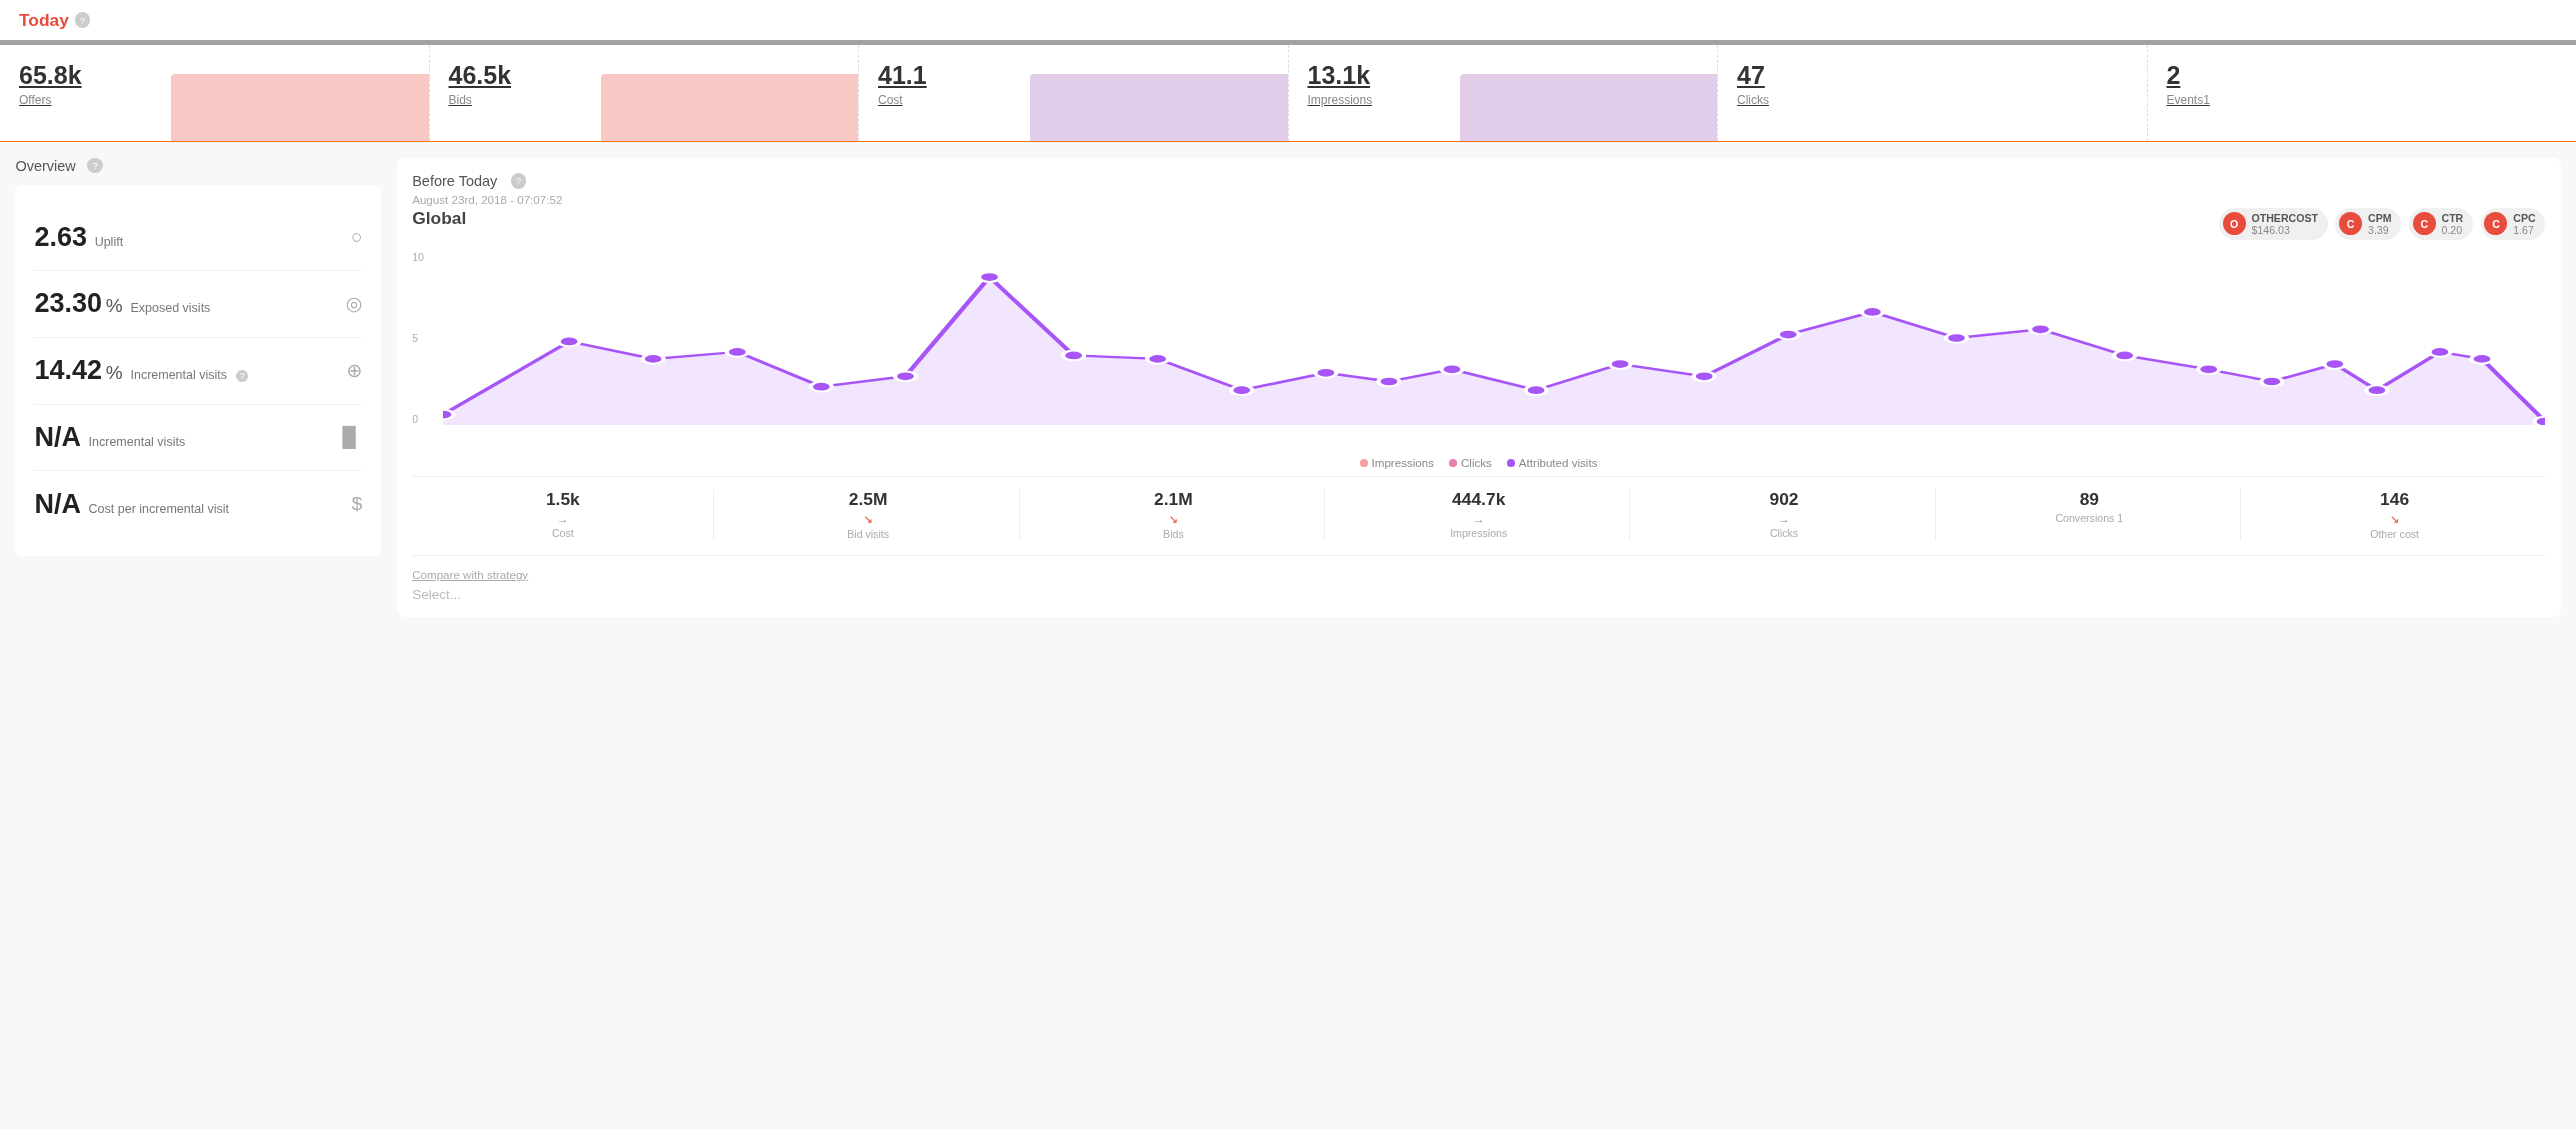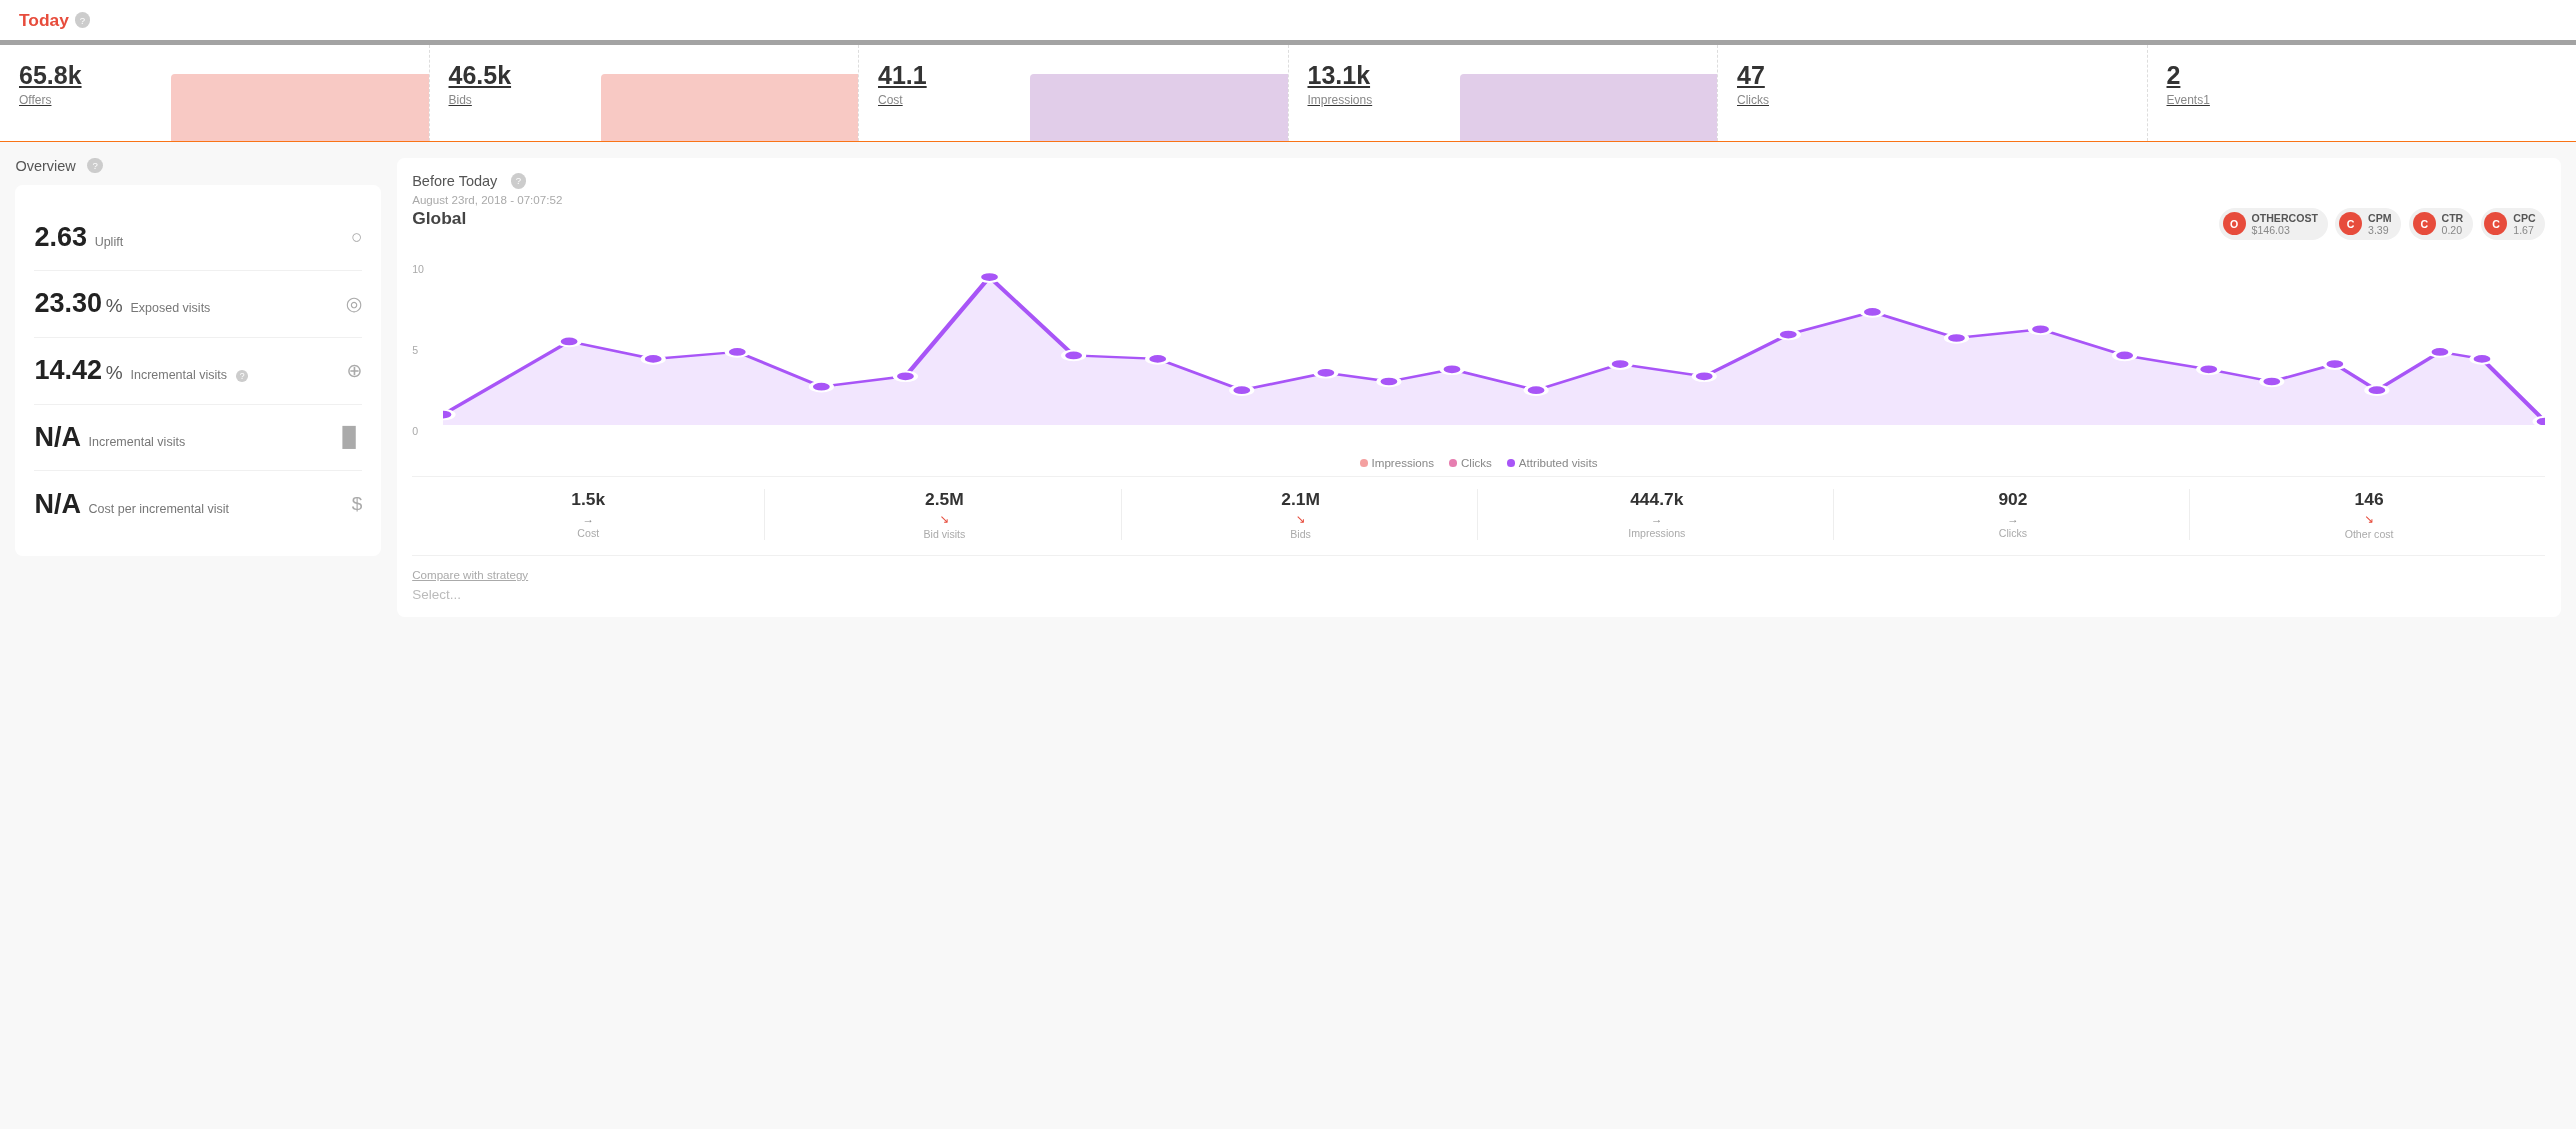--- a/index.html
+++ b/index.html
@@ -34,21 +34,21 @@
     .chart-meta { font-size: 11.6px; color: #aaa; margin-bottom: 1.9px; }
     .chart-title { font-size: 17.4px; font-weight: 600; color: #444; margin-bottom: 11.6px; }
     
     .legend-badges { display: flex; gap: 7.7px; flex-wrap: wrap; justify-content: flex-end; margin-bottom: 11.6px; }
     .badge { display: flex; align-items: center; gap: 5.8px; background: #f0f0f0; border-radius: 19px; padding: 3.9px 9.6px 3.9px 3.9px; font-size: 11.6px; }
     .badge-circle { width: 23px; height: 23px; border-radius: 50%; color: #fff; font-size: 10.6px; font-weight: 700; display: flex; align-items: center; justify-content: center; flex-shrink: 0; }
     .badge-name { font-weight: 600; font-size: 10.6px; color: #555; }
     .badge-val { font-size: 10.6px; color: #888; }
     
     .chart-area { position: relative; height: 193px; margin: 0 0 11.6px; }
-    .chart-y-labels { position: absolute; left: 0; top: 12px; height: 100%; display: flex; flex-direction: column; justify-content: space-between; font-size: 10.6px; color: #aaa; padding-bottom: 19px; width: 29px; }
+    .chart-y-labels { position: absolute; left: 0; top: 0; height: 100%; display: flex; flex-direction: column; justify-content: space-between; font-size: 10.6px; color: #aaa; padding-bottom: 19px; width: 29px; }
     .chart-svg-wrap { position: absolute; left: 31px; right: 0; top: 0; bottom: 19px; }
     
     .chart-legend { display: flex; gap: 15.4px; justify-content: center; margin: 7.7px 0; font-size: 11.6px; color: #888; }
     .legend-dot { width: 7.7px; height: 7.7px; border-radius: 50%; display: inline-block; margin-right: 3.9px; }
     
     .bottom-stats { display: flex; gap: 3px; border-top: 1px solid #f0f0f0; padding-top: 11.6px; }
     .bottom-stat { flex: 1; text-align: center; padding: 0 7.7px; border-right: 1px solid #eee; }
     .bottom-stat:last-child { border-right: none; }
     .bottom-stat-value { font-size: 17.4px; font-weight: 700; color: #333; }
     .bottom-stat-arrow { color: #888; font-size: 11.6px; margin: 1.9px 0; }
@@ -259,20 +259,25 @@
     <div class="bottom-stat-value">444.7k</div>
     <div class="bottom-stat-arrow">→</div>
     <div class="bottom-stat-label">Impressions</div>
   </div>
         <div class="bottom-stat">
     <div class="bottom-stat-value">902</div>
     <div class="bottom-stat-arrow">→</div>
     <div class="bottom-stat-label">Clicks</div>
   </div>
         <div class="bottom-stat">
+    <div class="bottom-stat-value">89</div>
+    <div class="bottom-stat-arrow"></div>
+    <div class="bottom-stat-label">Conversions 1</div>
+  </div>
+        <div class="bottom-stat">
     <div class="bottom-stat-value">146</div>
     <div class="bottom-stat-arrow red">↘</div>
     <div class="bottom-stat-label">Other cost</div>
   </div>
       </div>
 
     <div class="compare-section">
       <div class="compare-label">Compare with strategy</div>
       <div class="compare-select">Select...</div>
     </div>

